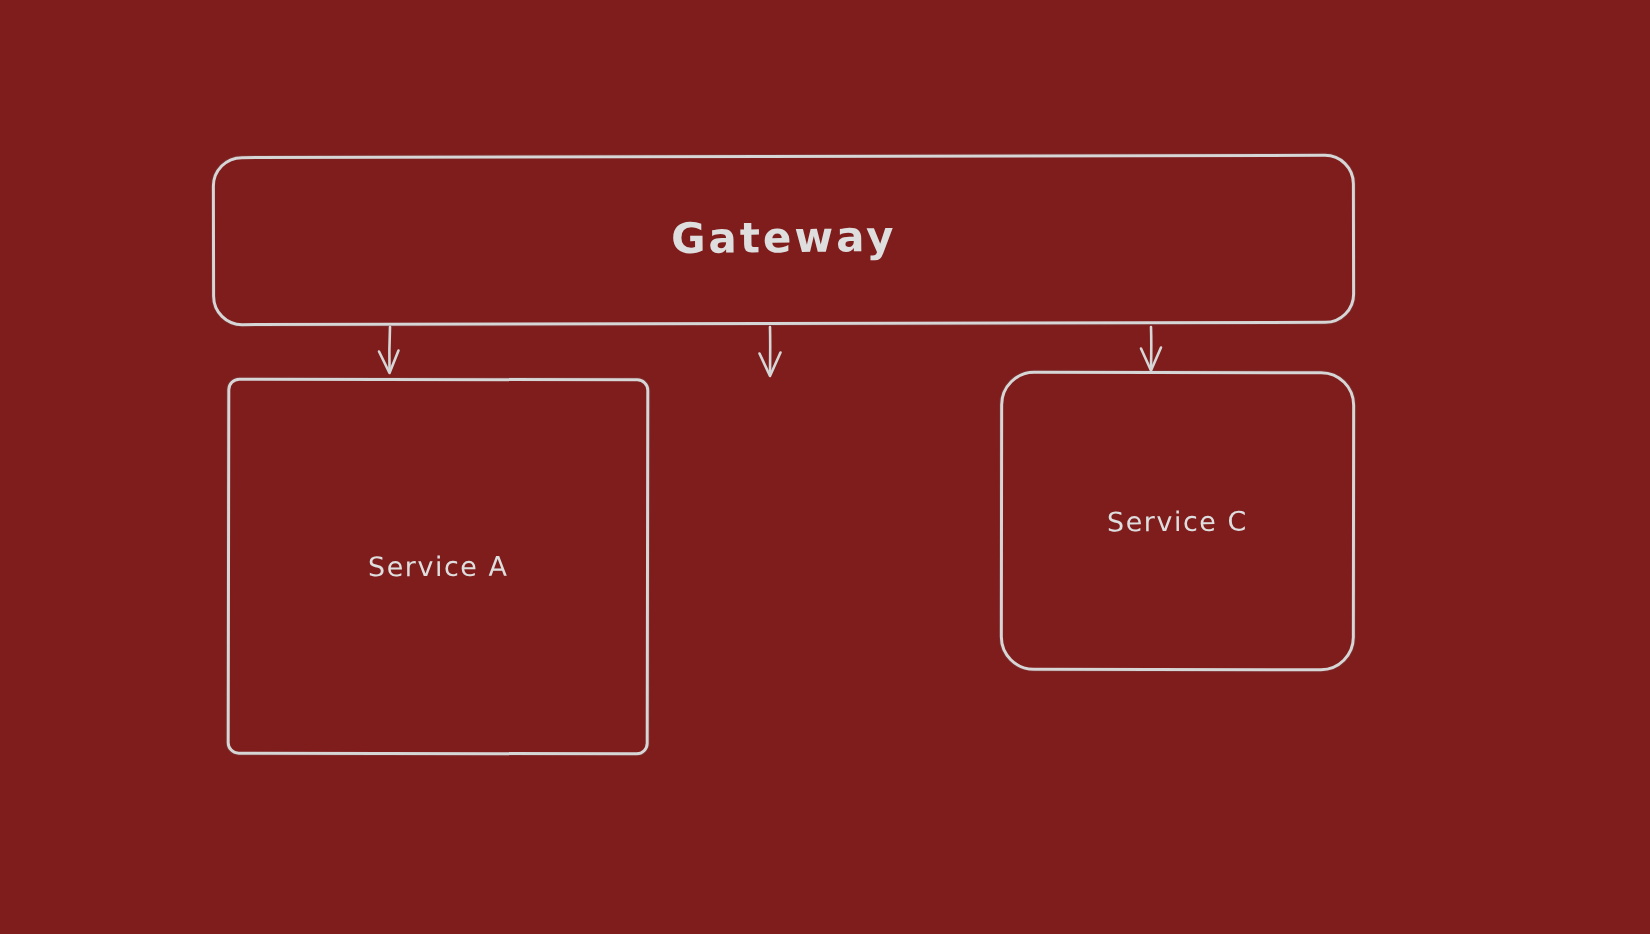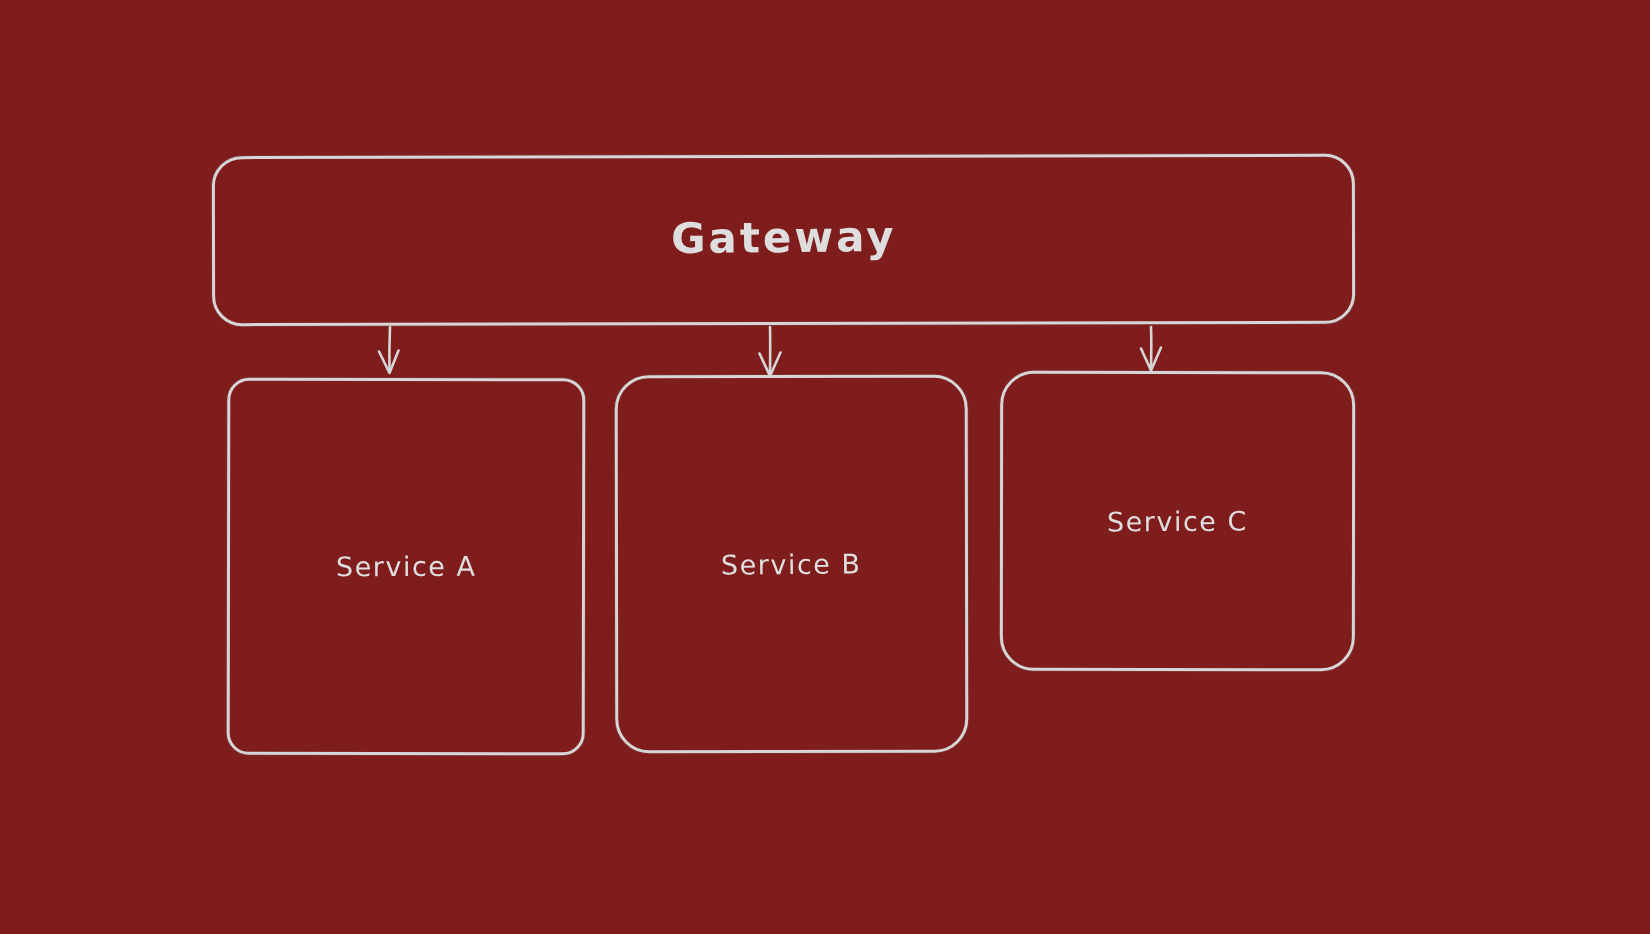--- a/index.html
+++ b/index.html
@@ -37,23 +37,23 @@
     top: 155px;
     width: 1143px;
     height: 170px;
     border-radius: 30px;
     transform: rotate(-0.12deg);
   }
 
   .node-service-a {
     left: 227px;
     top: 378px;
-    width: 358px;
+    width: 422px;
     height: 377px;
-    border-radius: 22px;
+    border-radius: 12px;
     transform: rotate(0.1deg);
   }
 
   .node-service-b {
     left: 615px;
     top: 375px;
     width: 353px;
     height: 378px;
     border-radius: 34px;
     transform: rotate(-0.1deg);
@@ -103,23 +103,20 @@
 <div class="canvas">
 
   <div class="node node-gateway">
     <span class="node-label label-gateway">Gateway</span>
   </div>
 
   <div class="node node-service-a">
     <span class="node-label label-service">Service A</span>
   </div>
 
-  <div class="node node-service-b">
-    <span class="node-label label-service">Service B</span>
-  </div>
 
   <div class="node node-service-c">
     <span class="node-label label-service">Service C</span>
   </div>
 
   <svg class="edges-layer" viewBox="0 0 1650 934">
     <g stroke="#d6d6d6" stroke-width="2.6" fill="none" stroke-linecap="round" stroke-linejoin="round">
 
       <g>
         <path d="M390 327 C389.4 342 389.2 357 389.5 371"></path>

